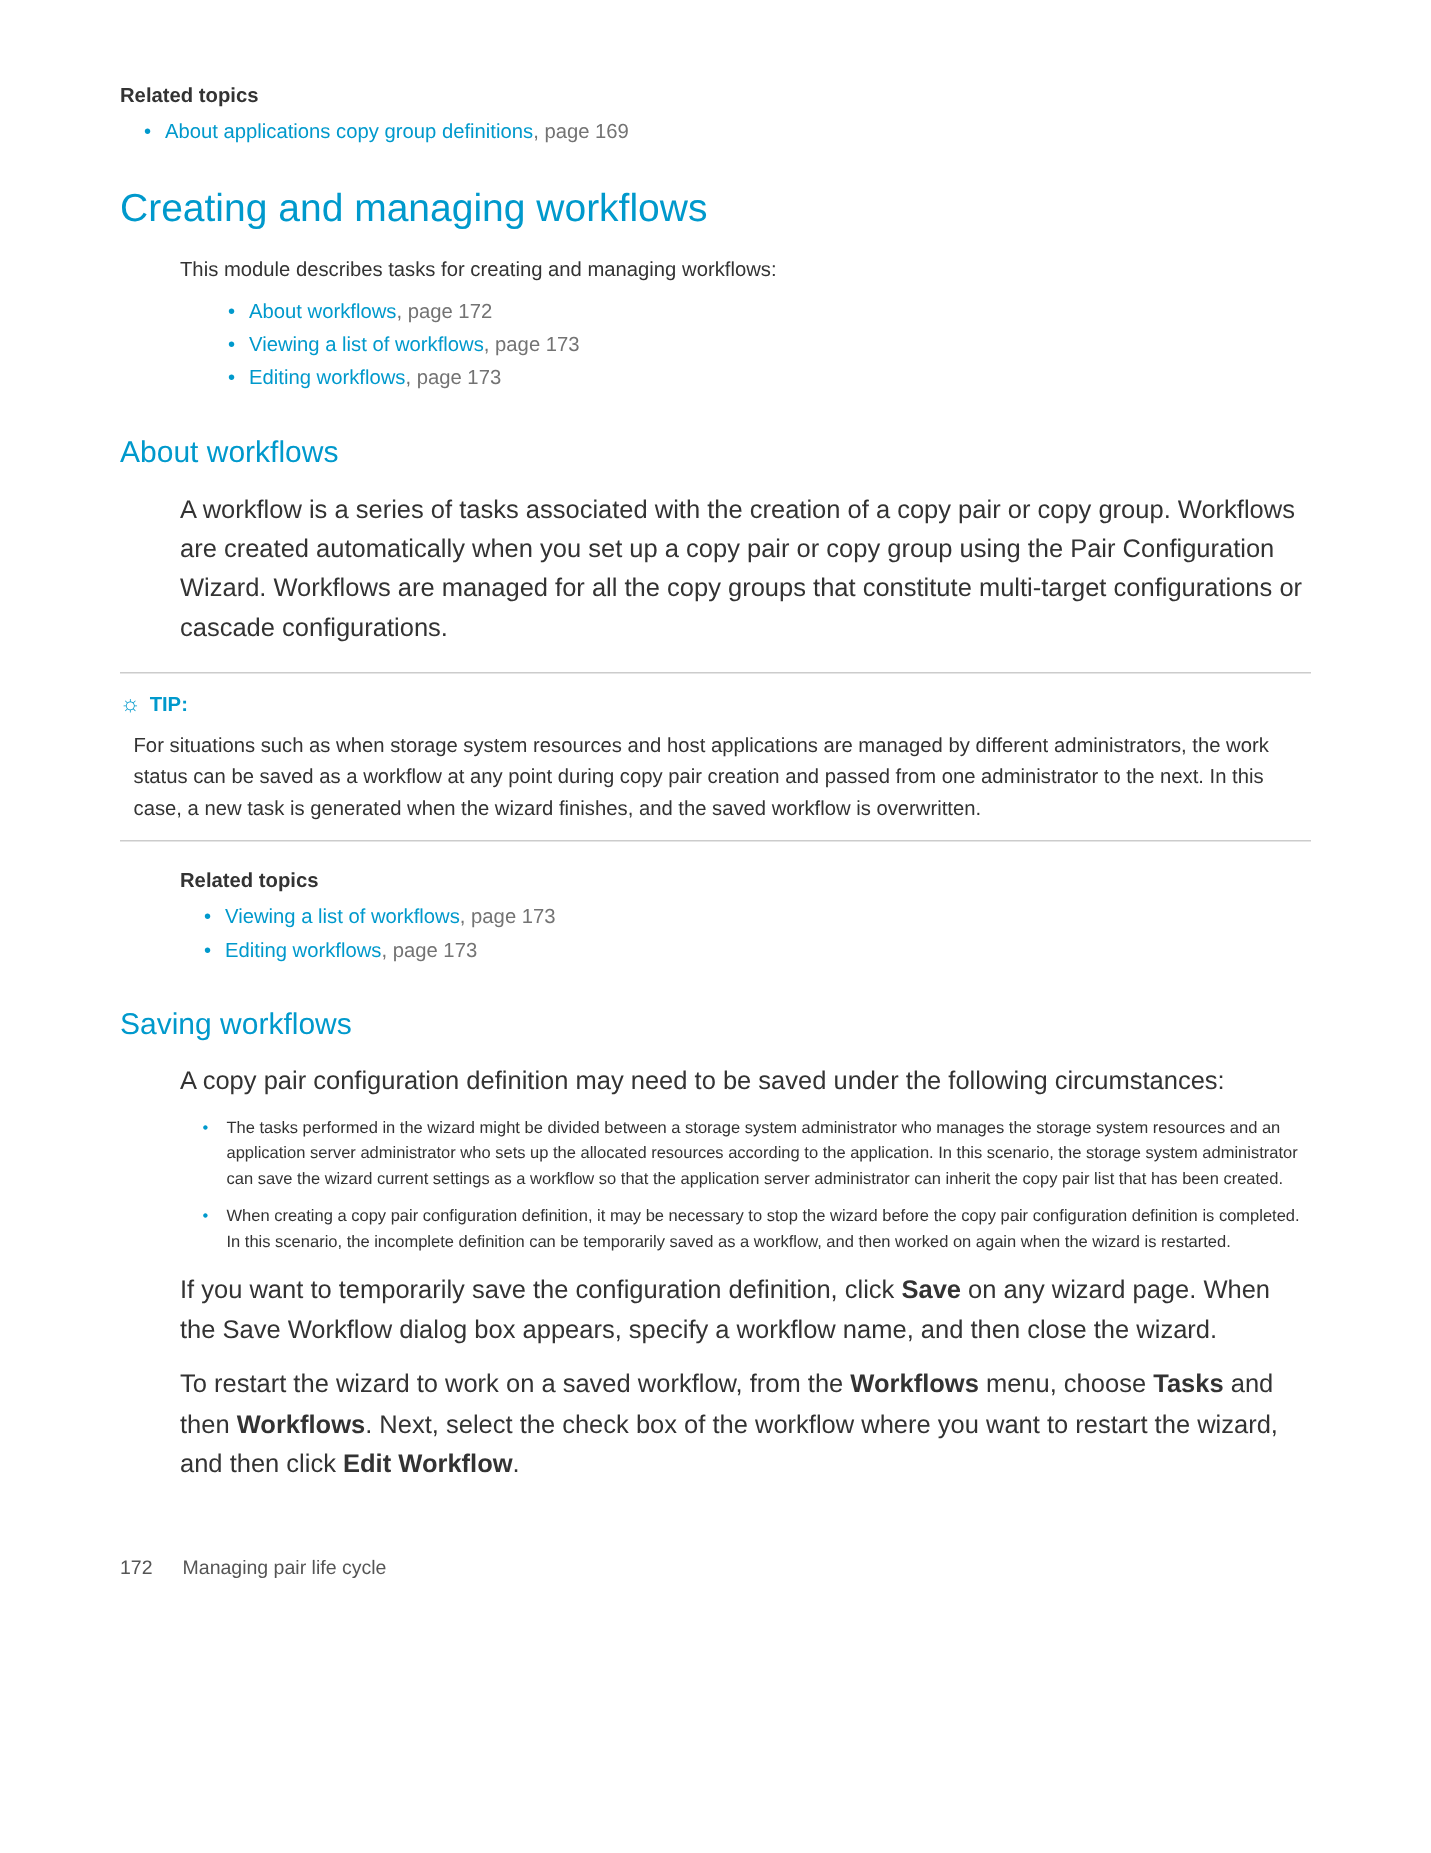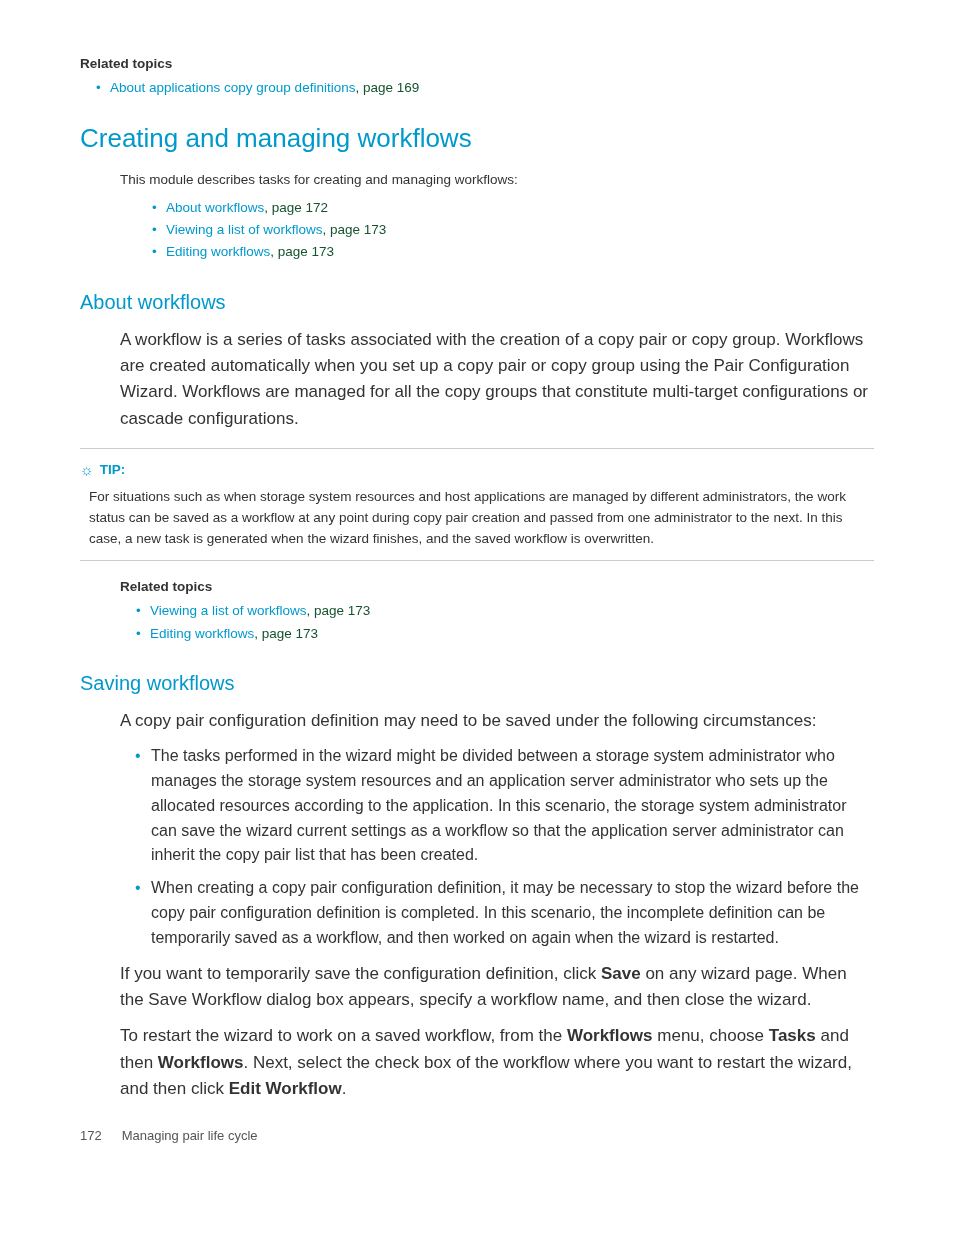--- a/index.html
+++ b/index.html
@@ -40,21 +40,21 @@
       color: #0099cc;
     }
 
     .bullet-list li a,
     .link {
       color: #0099cc;
       text-decoration: none;
     }
 
     .page-ref {
-      color: #14532d;
+      color: #737373;
     }
 
     h1.section-title {
       font-size: 26px;
       font-weight: 300;
       color: #0099cc;
       margin: 20px 0 12px 0;
       border-bottom: none;
     }
 
@@ -120,39 +120,39 @@
       list-style: none;
       padding-left: 0;
       margin-left: 55px;
       margin-bottom: 10px;
     }
 
     .body-bullet-list li {
       position: relative;
       padding-left: 16px;
       margin-bottom: 8px;
-      font-size: 16px;
+      font-size: 11px;
       line-height: 1.55;
     }
 
     .body-bullet-list li::before {
       content: "•";
       position: absolute;
       left: 0;
       color: #0099cc;
     }
 
     strong {
       font-weight: bold;
     }
 
     .footer-text {
       font-size: 13px;
       color: #555;
-      margin-top: 18px;
+      margin-top: 40px;
       padding-top: 6px;
     }
   </style>
 </head>
 <body>
 
 <div class="related-block" style="margin-left:0; margin-bottom:16px;">
   <div class="related-topics-label">Related topics</div>
   <ul class="bullet-list">
     <li>

